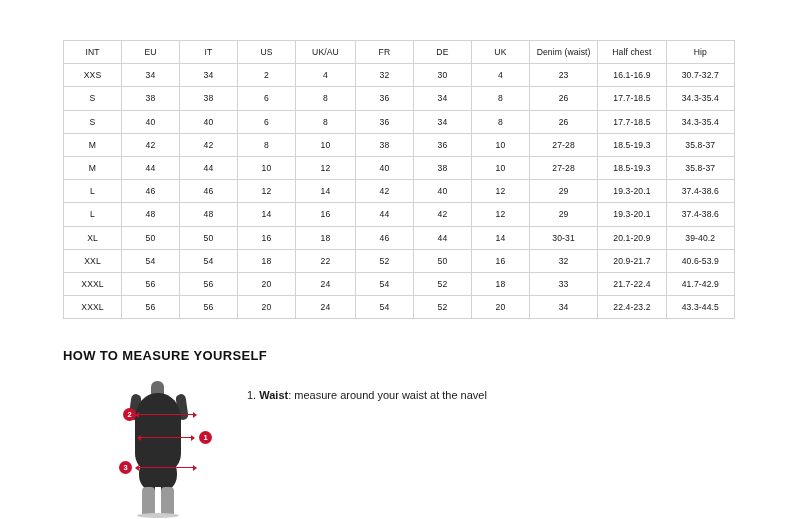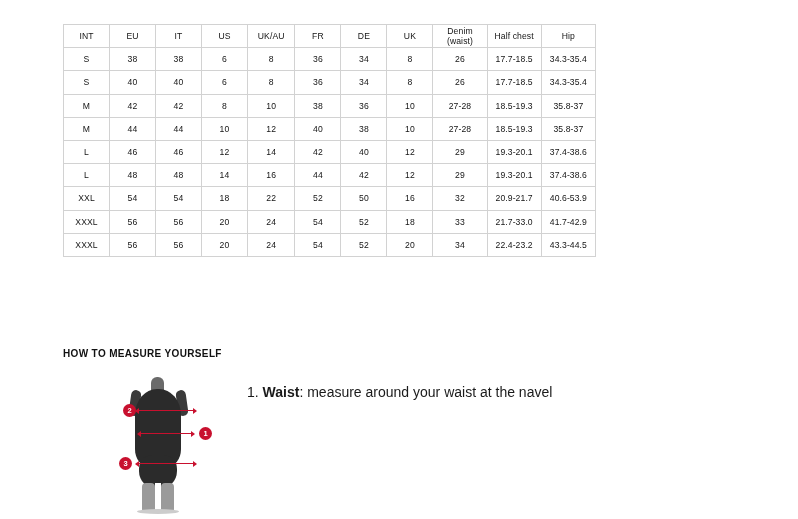--- a/index.html
+++ b/index.html
@@ -15,22 +15,22 @@
   .page {
     position: relative;
     width: 798px;
     height: 519px;
     overflow: hidden;
   }
   
   .table-wrap {
     position: absolute;
     left: 63px;
-    top: 24px;
-    width: 533px;
+    top: 40px;
+    width: 672px;
   }
   table.size-table {
     border-collapse: collapse;
     width: 100%;
     table-layout: fixed;
   }
   table.size-table th,
   table.size-table td {
     border: 1px solid #d2d2d2;
     height: 23.2px;
@@ -59,21 +59,21 @@
   col.c10 { width: 10.6%; }
 
   
   .howto {
     position: absolute;
     left: 63px;
     top: 348px;
     width: 700px;
   }
   .howto-title {
-    font-size: 10px;
+    font-size: 13px;
     font-weight: bold;
     letter-spacing: 0.35px;
     color: #111;
     margin-bottom: 14px;
   }
   .howto-body {
     position: relative;
     display: flex;
     align-items: flex-start;
   }
@@ -81,21 +81,21 @@
     position: relative;
     width: 120px;
     height: 140px;
     margin-left: 42px;
   }
   .steps {
     margin-left: 22px;
     padding-top: 12px;
   }
   .step {
-    font-size: 14px;
+    font-size: 11px;
     color: #1a1a1a;
     margin-bottom: 13px;
     line-height: 1.1;
   }
   .step b { font-weight: bold; }
   .step .num { font-weight: normal; }
 
   
   .figure {
     position: absolute;
@@ -242,20 +242,33 @@
           <th>FR</th>
           <th>DE</th>
           <th>UK</th>
           <th>Denim (waist)</th>
           <th>Half chest</th>
           <th>Hip</th>
         </tr>
       </thead>
       <tbody>
         <tr>
+          <td>XXS</td>
+          <td>34</td>
+          <td>34</td>
+          <td>2</td>
+          <td>4</td>
+          <td>32</td>
+          <td>30</td>
+          <td>4</td>
+          <td>23</td>
+          <td>16.1-16.9</td>
+          <td>30.7-32.7</td>
+        </tr>
+        <tr>
           <td>S</td>
           <td>38</td>
           <td>38</td>
           <td>6</td>
           <td>8</td>
           <td>36</td>
           <td>34</td>
           <td>8</td>
           <td>26</td>
           <td>17.7-18.5</td>
@@ -320,20 +333,33 @@
           <td>14</td>
           <td>16</td>
           <td>44</td>
           <td>42</td>
           <td>12</td>
           <td>29</td>
           <td>19.3-20.1</td>
           <td>37.4-38.6</td>
         </tr>
         <tr>
+          <td>XL</td>
+          <td>50</td>
+          <td>50</td>
+          <td>16</td>
+          <td>18</td>
+          <td>46</td>
+          <td>44</td>
+          <td>14</td>
+          <td>30-31</td>
+          <td>20.1-20.9</td>
+          <td>39-40.2</td>
+        </tr>
+        <tr>
           <td>XXL</td>
           <td>54</td>
           <td>54</td>
           <td>18</td>
           <td>22</td>
           <td>52</td>
           <td>50</td>
           <td>16</td>
           <td>32</td>
           <td>20.9-21.7</td>
@@ -342,21 +368,21 @@
         <tr>
           <td>XXXL</td>
           <td>56</td>
           <td>56</td>
           <td>20</td>
           <td>24</td>
           <td>54</td>
           <td>52</td>
           <td>18</td>
           <td>33</td>
-          <td>21.7-33.0</td>
+          <td>21.7-22.4</td>
           <td>41.7-42.9</td>
         </tr>
         <tr>
           <td>XXXL</td>
           <td>56</td>
           <td>56</td>
           <td>20</td>
           <td>24</td>
           <td>54</td>
           <td>52</td>

